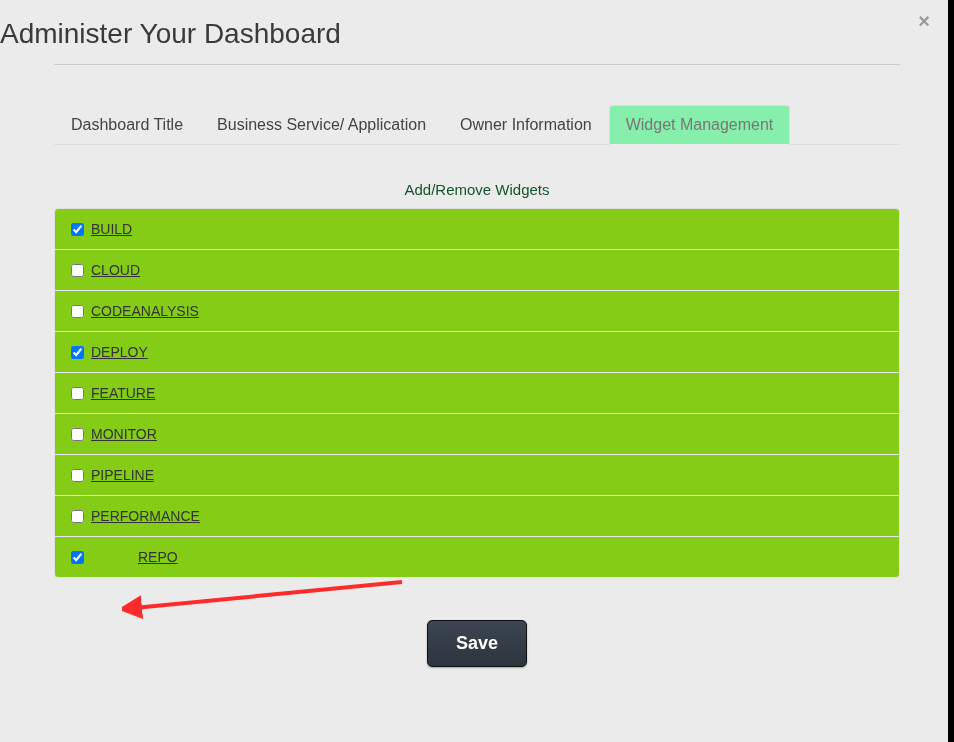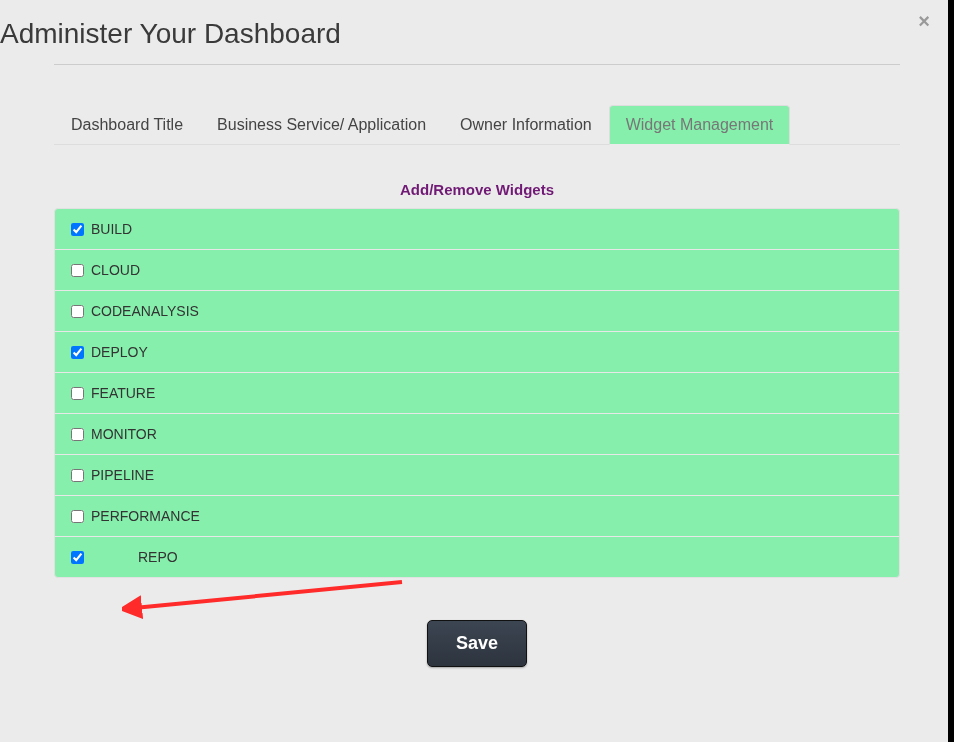--- a/index.html
+++ b/index.html
@@ -60,30 +60,31 @@
       border: 1px solid #ddd;
       border-bottom: 1px solid #ebebeb;
       border-radius: 4px 4px 0 0;
       color: #777;
       background: #86efac;
       text-align: right;
     }
     .tab.inactive { color: #444; }
     .section-title {
       text-align: center;
-      font-weight: 700;
+      font-weight: 400;
       font-size: 15px;
       margin: 36px 0 10px 0;
-      color: #701a75;
+      color: #14532d;
     }
     .widget-list {
       margin: 0 54px;
-      background: #86efac;
+      background: #84cc16;
       border: 1px solid #e1e1e1;
       border-radius: 4px;
+      text-decoration: underline;
     }
     .widget-row {
       display: flex;
       align-items: center;
       padding: 12px 16px;
       border-bottom: 1px solid #e8e8e8;
       font-size: 14px;
       color: #333;
     }
     .widget-row:last-child { border-bottom: none; gap: 47px; }

